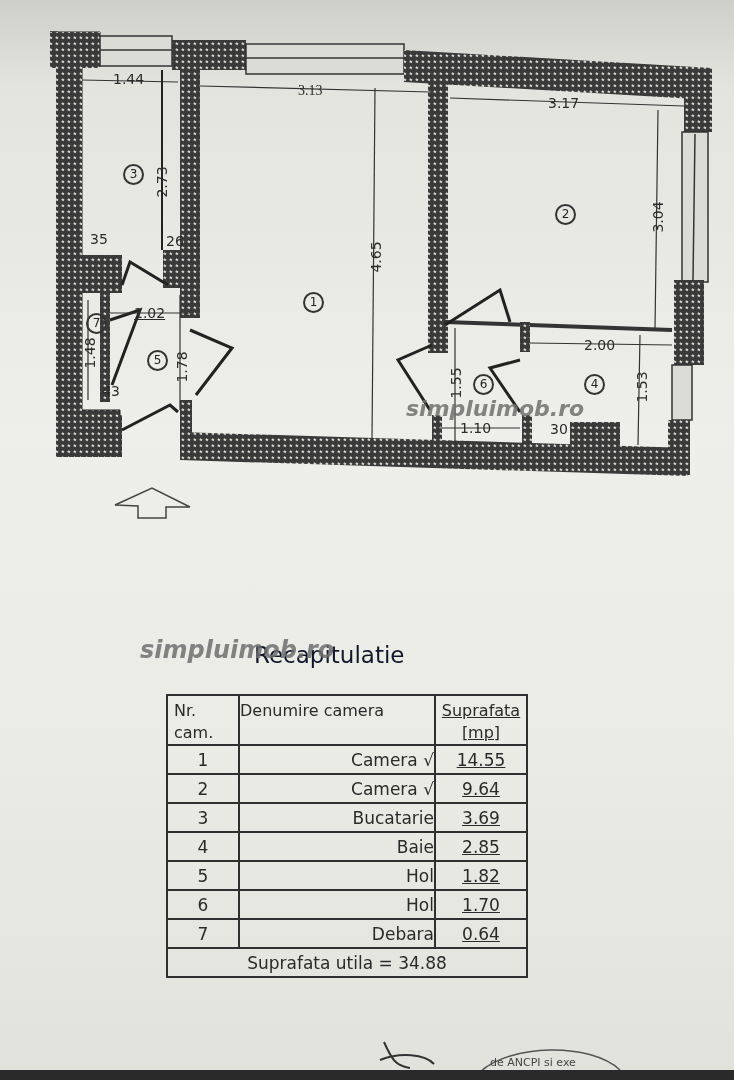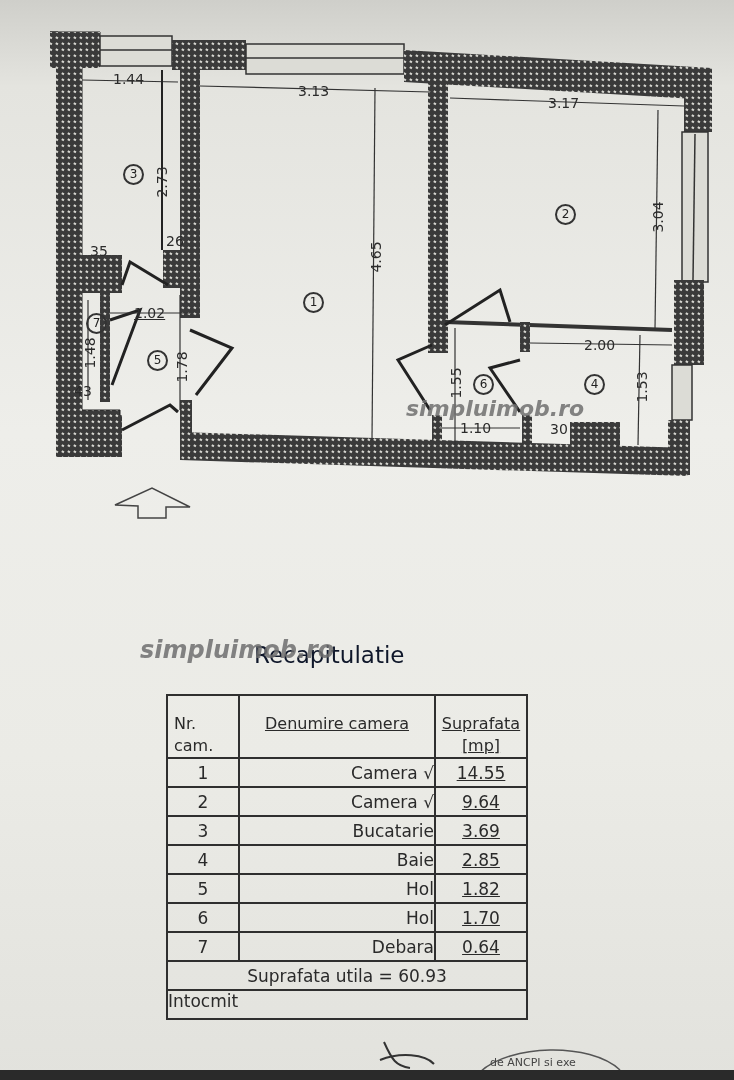--- a/index.html
+++ b/index.html
@@ -16,27 +16,27 @@
     position:absolute; width:17px; height:17px; border:2px solid #333; border-radius:50%;
     font-size:12px; line-height:17px; text-align:center; color:#222; background:transparent;
   }
   .wm { position:absolute; font-weight:bold; font-style:italic; color:rgba(110,110,110,0.85); font-family:"DejaVu Sans", sans-serif; }
   .recap-title { position:absolute; left:254px; top:642px; font-size:23px; color:#0f172a; }
   table.recap {
     position:absolute; left:166px; top:694px; width:362px; border-collapse:collapse;
     font-size:17px; color:#2a2a2a; background:transparent;
   }
   table.recap td, table.recap th { border:2px solid #2f2f2f; font-weight:normal; padding:0; }
-  table.recap th { font-size:16px; line-height:22px; vertical-align:top; padding-top:17px; }
+  table.recap th { font-size:16px; line-height:22px; vertical-align:top; padding-top:4px; }
   table.recap td { height:27px; }
   .c-nr { width:64px; text-align:center; }
   .c-name { width:174px; text-align:right; padding-left:20px !important; }
   .c-area { text-align:center;text-decoration:underline; }
   th.c-nr { text-align:left; padding-left:6px !important; }
-  th.c-name { text-align:center; padding-left:0 !important;text-decoration:underline; }
+  th.c-name { text-align:left; padding-left:0 !important; }
   .total td { text-align:center; height:33px; }
   .sign td { height:70px; vertical-align:top; text-align:left; padding:14px 0 0 46px; border-bottom:none; }
   .bottom-bar { position:absolute; left:0; top:1070px; width:734px; height:10px; background:#2a2a2a; }
 </style>
 </head>
 <body>
 
 <div class="plan">
   <svg width="734" height="520" viewBox="0 0 734 520">
     <defs>
@@ -98,30 +98,30 @@
     <line x1="88" y1="300" x2="88" y2="400" stroke="#333" stroke-width="1.2"></line>
     <line x1="455" y1="328" x2="455" y2="445" stroke="#333" stroke-width="1.2"></line>
     <line x1="440" y1="428" x2="520" y2="428" stroke="#333" stroke-width="1.2"></line>
     <line x1="530" y1="343" x2="672" y2="345" stroke="#333" stroke-width="1.2"></line>
     <line x1="640" y1="335" x2="638" y2="445" stroke="#333" stroke-width="1.2"></line>
 
     <polygon points="115,505 152,488 190,507 166,507 166,518 138,518 138,506" fill="none" stroke="#444" stroke-width="1.5"></polygon>
   </svg>
 
   <span class="dim" style="left:113px;top:72px;">1.44</span>
-  <span class="dim" style="left:298px;top:84px;">3.13</span>
+  <span class="dim" style="left:298px;top:84px;font-family:Liberation Serif, serif;">3.13</span>
   <span class="dim" style="left:548px;top:96px;">3.17</span>
   <span class="dim v" style="left:146px;top:175px;">2.73</span>
   <span class="dim v" style="left:360px;top:250px;">4.65</span>
   <span class="dim v" style="left:642px;top:210px;">3.04</span>
-  <span class="dim" style="left:90px;top:232px;margin-top:12px;">35</span>
+  <span class="dim" style="left:90px;top:232px;">35</span>
   <span class="dim" style="left:166px;top:234px;">26</span>
   <span class="dim" style="left:134px;top:306px;text-decoration:underline;">1.02</span>
   <span class="dim v" style="left:74px;top:346px;">1.48</span>
-  <span class="dim" style="left:74px;top:384px;">43</span>
+  <span class="dim" style="left:82px;top:384px;padding-left:20px;">43</span>
   <span class="dim v" style="left:166px;top:360px;">1.78</span>
   <span class="dim v" style="left:440px;top:376px;">1.55</span>
   <span class="dim" style="left:460px;top:421px;">1.10</span>
   <span class="dim" style="left:584px;top:338px;">2.00</span>
   <span class="dim v" style="left:626px;top:380px;">1.53</span>
   <span class="dim" style="left:550px;top:422px;">30</span>
 
   <span class="room-num" style="left:303px;top:292px;">1</span>
   <span class="room-num" style="left:555px;top:204px;">2</span>
   <span class="room-num" style="left:123px;top:164px;">3</span>
@@ -172,24 +172,21 @@
     <td class="c-nr">6</td>
     <td class="c-name">Hol</td>
     <td class="c-area">1.70</td>
   </tr>
   <tr>
     <td class="c-nr">7</td>
     <td class="c-name">Debara</td>
     <td class="c-area">0.64</td>
   </tr>
   <tr class="total">
-    <td colspan="3">Suprafata utila = 60.93</td>
-  </tr>
-  <tr class="sign">
-    <td colspan="3">Intocmit</td>
+    <td colspan="3">Suprafata utila = 34.88</td>
   </tr>
 </tbody>
   </table>
 
 <svg style="position:absolute;left:370px;top:1030px;" width="260" height="42">
   <path d="M14 12 C 22 30, 26 36, 40 38 M10 30 C 30 22, 55 24, 64 34" fill="none" stroke="#333" stroke-width="2"></path>
   <path d="M110 42 C 140 14, 220 12, 250 40" fill="none" stroke="#555" stroke-width="1.5"></path>
   <text x="120" y="36" font-size="11" fill="#444" font-family="DejaVu Sans, sans-serif">de ANCPI si exe</text>
 </svg>
 

